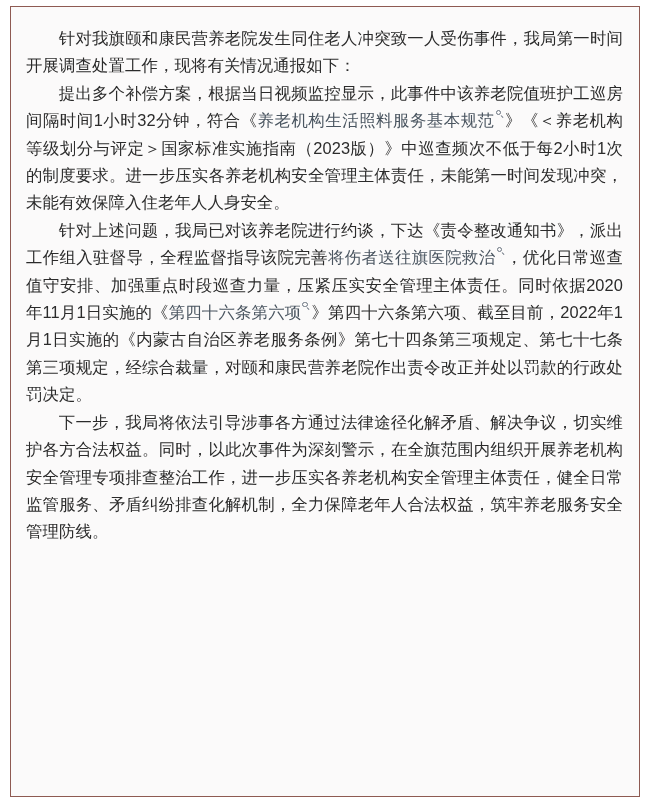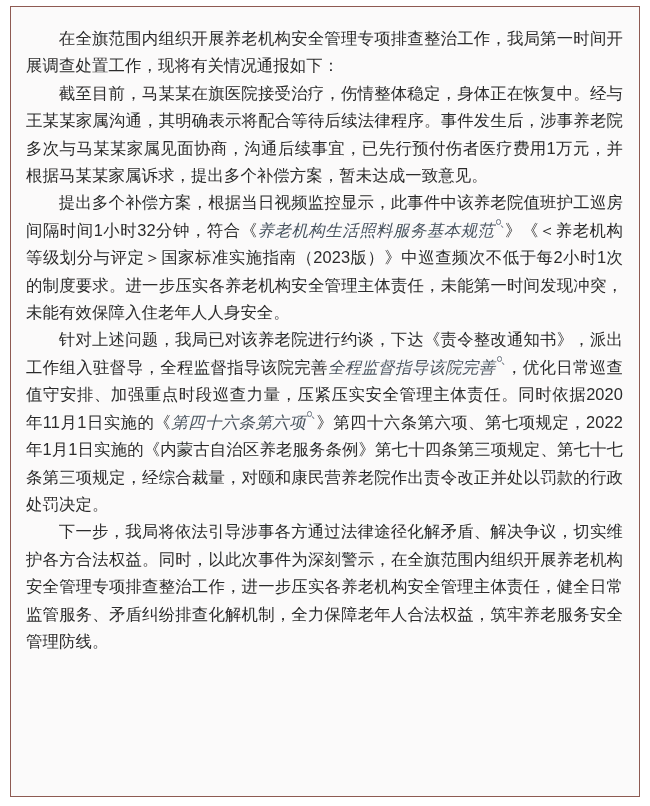--- a/index.html
+++ b/index.html
@@ -41,21 +41,20 @@
     line-height: 27.4px;
     color: #2b2b2b;
     text-align: justify;
     text-justify: inter-ideograph;
     letter-spacing: 0.1px;
     font-weight: 500;
   }
 
   .link {
     color: #4a5560;
-    font-style: italic;
   }
 
   .mag {
     display: inline-block;
     position: relative;
     width: 9px;
     height: 9px;
     vertical-align: super;
     margin: 0 0 0 1px;
     top: -1px;
@@ -83,21 +82,20 @@
     transform-origin: left center;
   }
 </style>
 </head>
 <body>
 
 <div class="doc-frame">
   <div class="doc-body">
 
     <div id="paragraph-container">
-        <p class="para"><span>在全旗范围内组织开展养老机构安全管理专项排查整治工作，我局第一时间开展调查处置工作，现将有关情况通报如下：</span></p>
-        <p class="para"><span>截至目前，马某某在旗医院接受治疗，伤情整体稳定，身体正在恢复中。经与王某某家属沟通，其明确表示将配合等待后续法律程序。事件发生后，涉事养老院多次与马某某家属见面协商，沟通后续事宜，已先行预付伤者医疗费用1万元，并根据马某某家属诉求，提出多个补偿方案，暂未达成一致意见。</span></p>
+        <p class="para"><span>针对我旗颐和康民营养老院发生同住老人冲突致一人受伤事件，我局第一时间开展调查处置工作，现将有关情况通报如下：</span></p>
         <p class="para"><span>提出多个补偿方案，根据当日视频监控显示，此事件中该养老院值班护工巡房间隔时间1小时32分钟，符合《</span><span class="link">养老机构生活照料服务基本规范</span><span class="mag"></span><span>》《＜养老机构等级划分与评定＞国家标准实施指南（2023版）》中巡查频次不低于每2小时1次的制度要求。进一步压实各养老机构安全管理主体责任，未能第一时间发现冲突，未能有效保障入住老年人人身安全。</span></p>
-        <p class="para"><span>针对上述问题，我局已对该养老院进行约谈，下达《责令整改通知书》，派出工作组入驻督导，全程监督指导该院完善</span><span class="link">全程监督指导该院完善</span><span class="mag"></span><span>，优化日常巡查值守安排、加强重点时段巡查力量，压紧压实安全管理主体责任。同时依据2020年11月1日实施的《</span><span class="link">第四十六条第六项</span><span class="mag"></span><span>》第四十六条第六项、第七项规定，2022年1月1日实施的《内蒙古自治区养老服务条例》第七十四条第三项规定、第七十七条第三项规定，经综合裁量，对颐和康民营养老院作出责令改正并处以罚款的行政处罚决定。</span></p>
+        <p class="para"><span>针对上述问题，我局已对该养老院进行约谈，下达《责令整改通知书》，派出工作组入驻督导，全程监督指导该院完善</span><span class="link">将伤者送往旗医院救治</span><span class="mag"></span><span>，优化日常巡查值守安排、加强重点时段巡查力量，压紧压实安全管理主体责任。同时依据2020年11月1日实施的《</span><span class="link">第四十六条第六项</span><span class="mag"></span><span>》第四十六条第六项、截至目前，2022年1月1日实施的《内蒙古自治区养老服务条例》第七十四条第三项规定、第七十七条第三项规定，经综合裁量，对颐和康民营养老院作出责令改正并处以罚款的行政处罚决定。</span></p>
         <p class="para"><span>下一步，我局将依法引导涉事各方通过法律途径化解矛盾、解决争议，切实维护各方合法权益。同时，以此次事件为深刻警示，在全旗范围内组织开展养老机构安全管理专项排查整治工作，进一步压实各养老机构安全管理主体责任，健全日常监管服务、矛盾纠纷排查化解机制，全力保障老年人合法权益，筑牢养老服务安全管理防线。</span></p>
       </div>
 
   </div>
 </div>
 
 </body></html>

